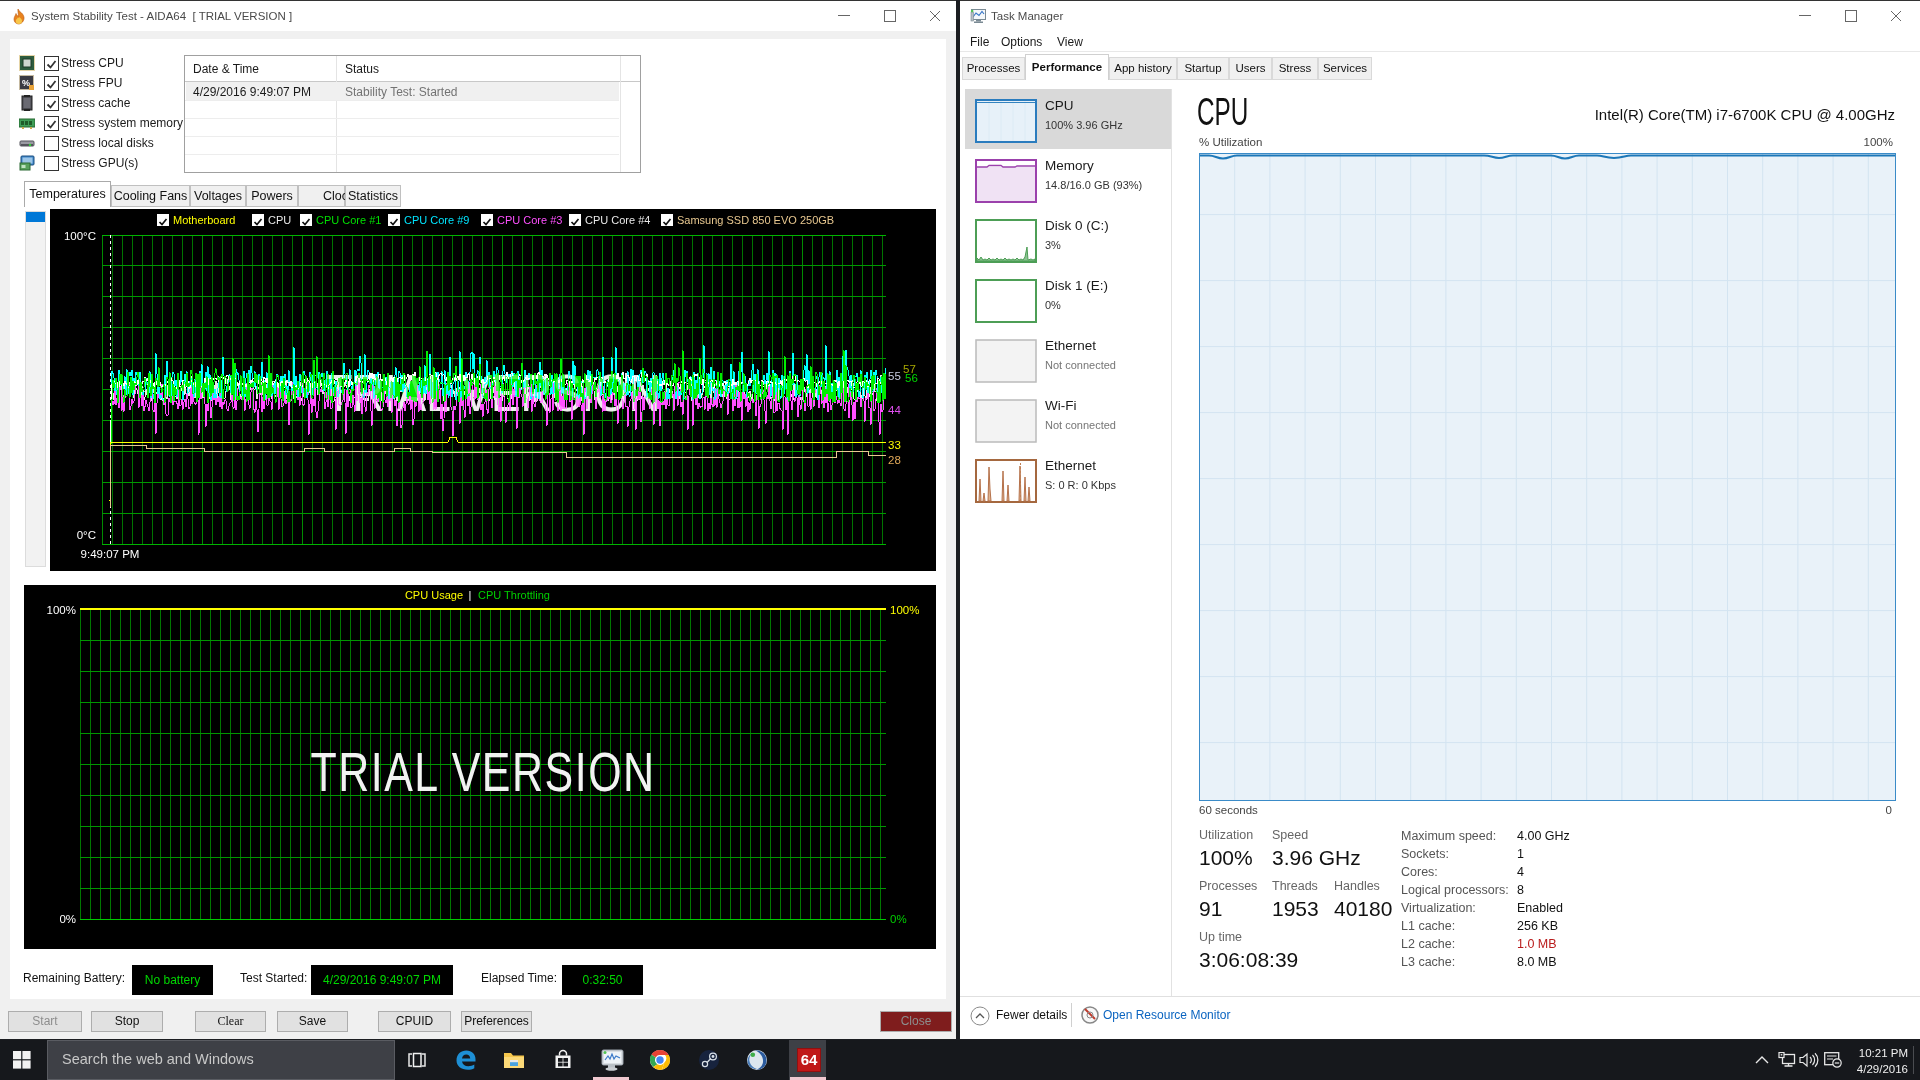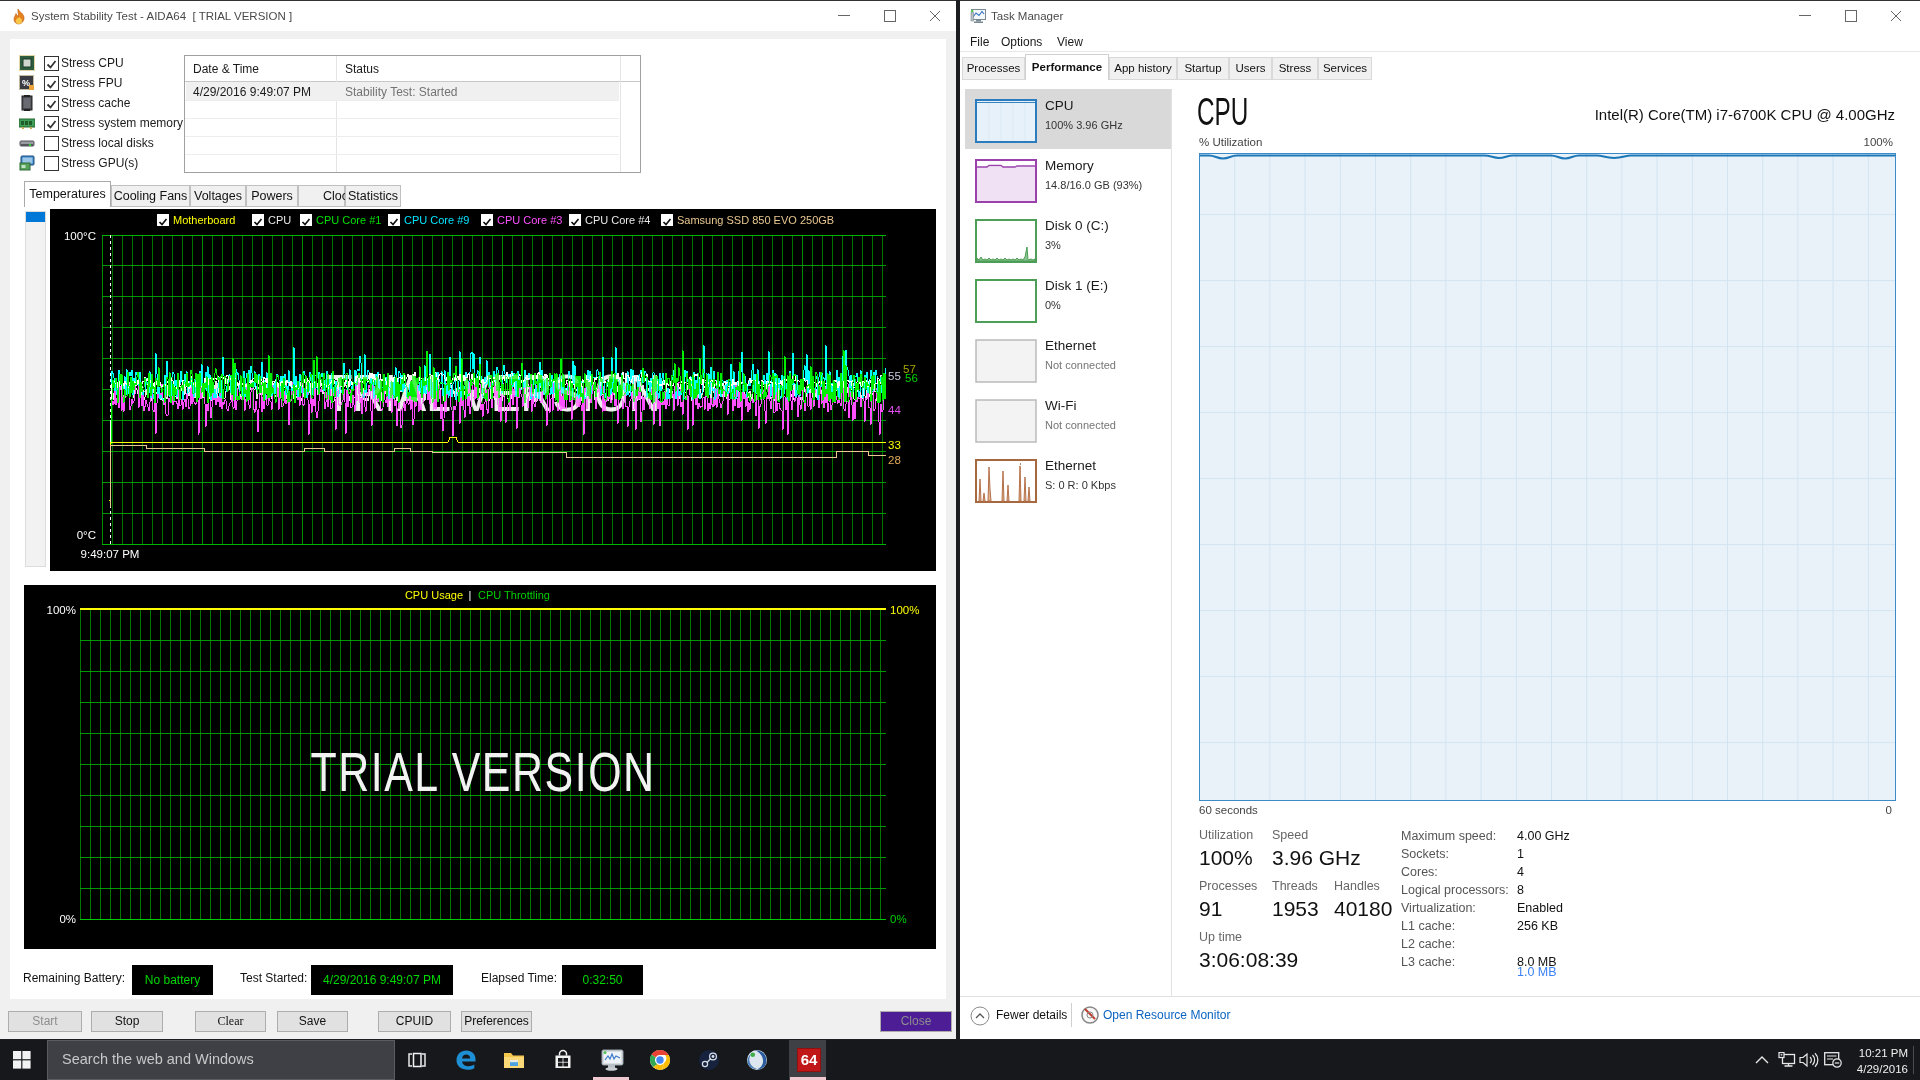--- a/index.html
+++ b/index.html
@@ -353,21 +353,21 @@
 <div style="position:absolute;left:481px;top:970px;font-size:12px;color:#111;">Elapsed Time:</div>
 <div class="blackbox" style="left:562px;top:964px;width:81px;">0:32:50</div>
 
   <div style="position:absolute;left:0;top:998px;width:956px;height:40px;background:#f0f0f0;"></div>
   <div style="position:absolute;left:8px;top:1010px;width:74px;height:21px;background:#e1e1e1;border:1px solid #adadad;box-sizing:border-box;text-align:center;font-size:12px;color:#8d8d8d;line-height:19px;">Start</div>
     <div style="position:absolute;left:91px;top:1010px;width:72px;height:21px;background:#e1e1e1;border:1px solid #adadad;box-sizing:border-box;text-align:center;font-size:12px;color:#111;line-height:19px;">Stop</div>
     <div style="position:absolute;left:195px;top:1010px;width:71px;height:21px;background:#e1e1e1;border:1px solid #adadad;box-sizing:border-box;text-align:center;font-size:12px;color:#111;line-height:19px;font-family:Liberation Serif, serif;">Clear</div>
     <div style="position:absolute;left:277px;top:1010px;width:71px;height:21px;background:#e1e1e1;border:1px solid #adadad;box-sizing:border-box;text-align:center;font-size:12px;color:#111;line-height:19px;">Save</div>
     <div style="position:absolute;left:378px;top:1010px;width:73px;height:21px;background:#e1e1e1;border:1px solid #adadad;box-sizing:border-box;text-align:center;font-size:12px;color:#111;line-height:19px;">CPUID</div>
     <div style="position:absolute;left:461px;top:1010px;width:71px;height:21px;background:#e1e1e1;border:1px solid #adadad;box-sizing:border-box;text-align:center;font-size:12px;color:#111;line-height:19px;">Preferences</div>
-    <div style="position:absolute;left:880px;top:1010px;width:72px;height:21px;background:#4c1d95;border:1px solid #adadad;box-sizing:border-box;text-align:center;font-size:12px;color:#8d8d8d;line-height:19px;">Close</div>
+    <div style="position:absolute;left:880px;top:1010px;width:72px;height:21px;background:#7f1d1d;border:1px solid #adadad;box-sizing:border-box;text-align:center;font-size:12px;color:#8d8d8d;line-height:19px;">Close</div>
 </div>
 
 <div style="position:absolute;left:960px;top:0;width:960px;height:1038px;background:#fff;border-top:1px solid #333;">
   <svg width="17" height="16" style="position:absolute;left:10px;top:8px;">
       <rect x="1.5" y="0.5" width="14" height="10" fill="#f5f8fa" stroke="#7a8a94" stroke-width="1"></rect>
       <path d="M3,8 L6,4 L9,6.5 L12,2.5 L14,5" fill="none" stroke="#3a78c8" stroke-width="1.2"></path>
       <rect x="6" y="11" width="5" height="1.5" fill="#7a8a94"></rect>
       <rect x="4" y="12.5" width="9" height="1.5" fill="#7a8a94"></rect>
       <rect x="1" y="3" width="2.5" height="9" fill="#b8bec4" stroke="#7a8a94" stroke-width="0.6"></rect>
       <circle cx="2.2" cy="2" r="1.2" fill="#52c452"></circle>
@@ -508,21 +508,21 @@
     <div style="position:absolute;left:557px;top:846px;font-size:12.5px;color:#111;white-space:nowrap;">1</div>
     <div style="position:absolute;left:441px;top:864px;font-size:12.5px;color:#555;white-space:nowrap;">Cores:</div>
     <div style="position:absolute;left:557px;top:864px;font-size:12.5px;color:#111;white-space:nowrap;">4</div>
     <div style="position:absolute;left:441px;top:882px;font-size:12.5px;color:#555;white-space:nowrap;">Logical processors:</div>
     <div style="position:absolute;left:557px;top:882px;font-size:12.5px;color:#111;white-space:nowrap;">8</div>
     <div style="position:absolute;left:441px;top:900px;font-size:12.5px;color:#555;white-space:nowrap;">Virtualization:</div>
     <div style="position:absolute;left:557px;top:900px;font-size:12.5px;color:#111;white-space:nowrap;">Enabled</div>
     <div style="position:absolute;left:441px;top:918px;font-size:12.5px;color:#555;white-space:nowrap;">L1 cache:</div>
     <div style="position:absolute;left:557px;top:918px;font-size:12.5px;color:#111;white-space:nowrap;">256 KB</div>
     <div style="position:absolute;left:441px;top:936px;font-size:12.5px;color:#555;white-space:nowrap;">L2 cache:</div>
-    <div style="position:absolute;left:557px;top:936px;font-size:12.5px;color:#3b82f6;white-space:nowrap;margin-top:28px;">1.0 MB</div>
+    <div style="position:absolute;left:557px;top:936px;font-size:12.5px;color:#b91c1c;white-space:nowrap;">1.0 MB</div>
     <div style="position:absolute;left:441px;top:954px;font-size:12.5px;color:#555;white-space:nowrap;">L3 cache:</div>
     <div style="position:absolute;left:557px;top:954px;font-size:12.5px;color:#111;white-space:nowrap;">8.0 MB</div>
   <div style="position:absolute;left:0;top:995px;width:960px;height:1px;background:#e0e0e0;"></div>
   <svg width="20" height="20" style="position:absolute;left:10px;top:1005px;">
       <circle cx="10" cy="10" r="9" fill="none" stroke="#8a8a8a" stroke-width="1"></circle>
       <path d="M6,12 L10,8 L14,12" fill="none" stroke="#555" stroke-width="1.3"></path>
     </svg>
   <div style="position:absolute;left:36px;top:1007px;font-size:12px;color:#111;">Fewer details</div>
   <div style="position:absolute;left:111px;top:1002px;width:1px;height:24px;background:#d0d0d0;"></div>
   <svg width="18" height="18" style="position:absolute;left:121px;top:1005px;">

